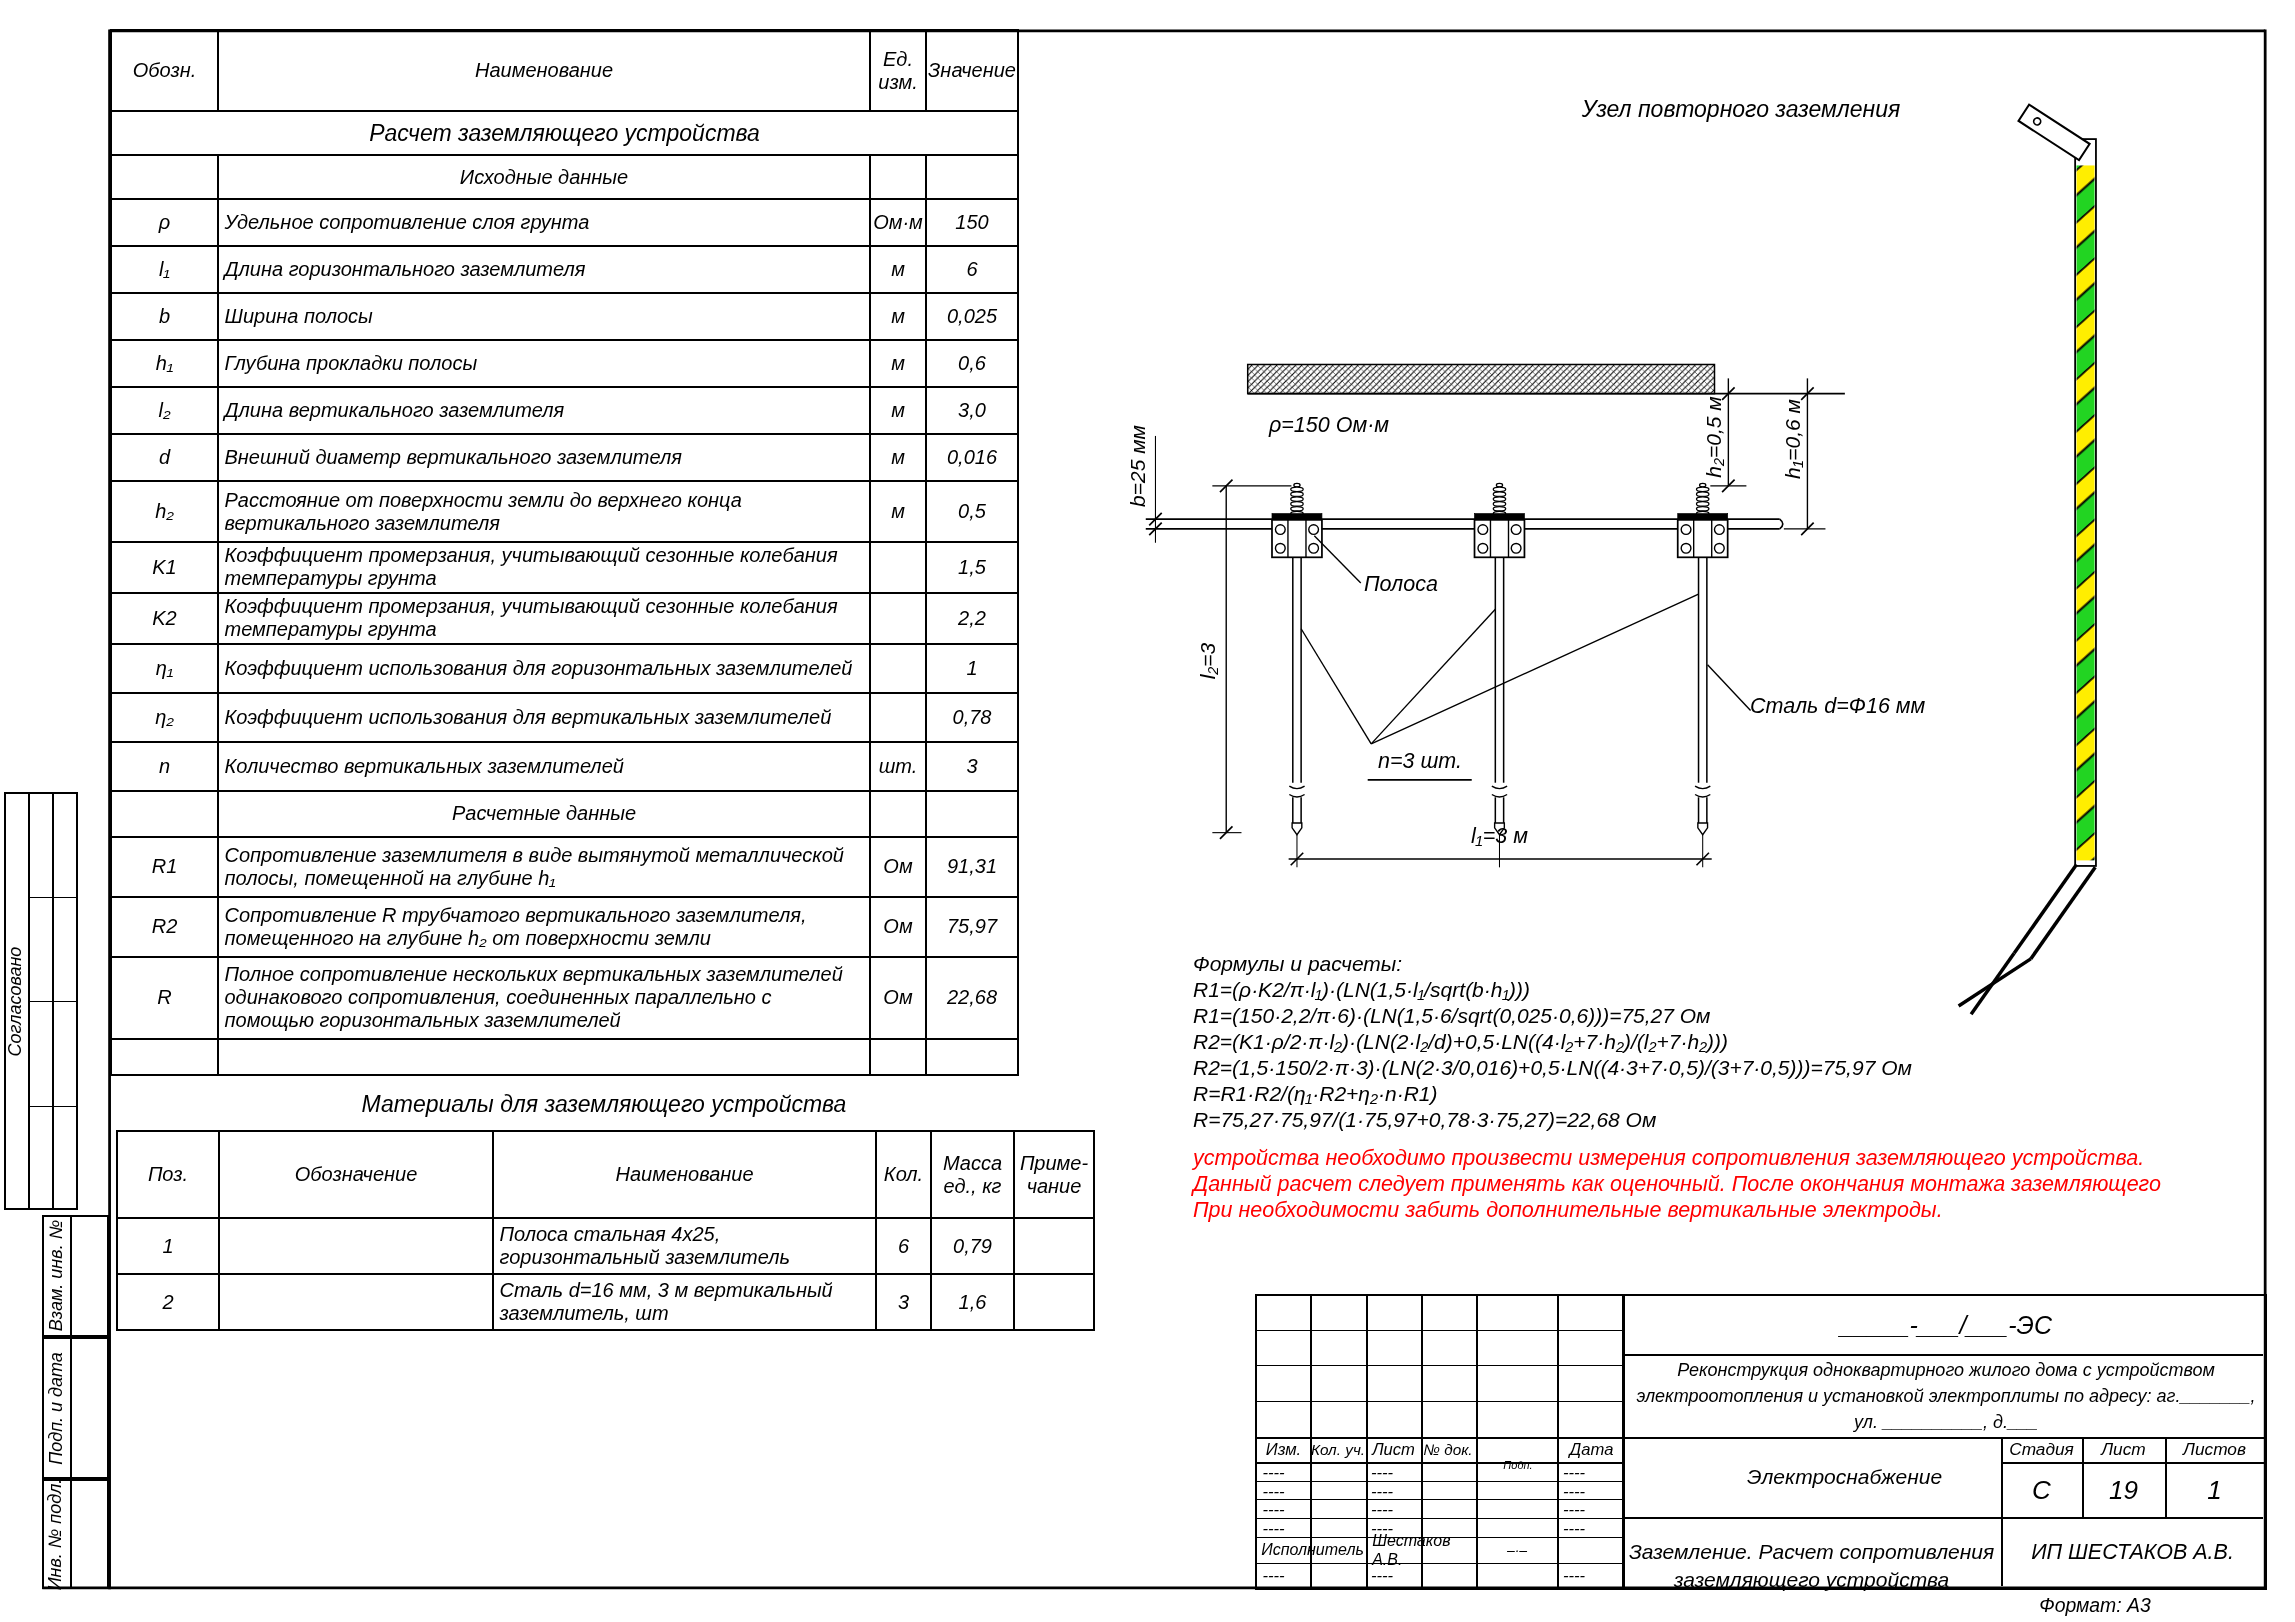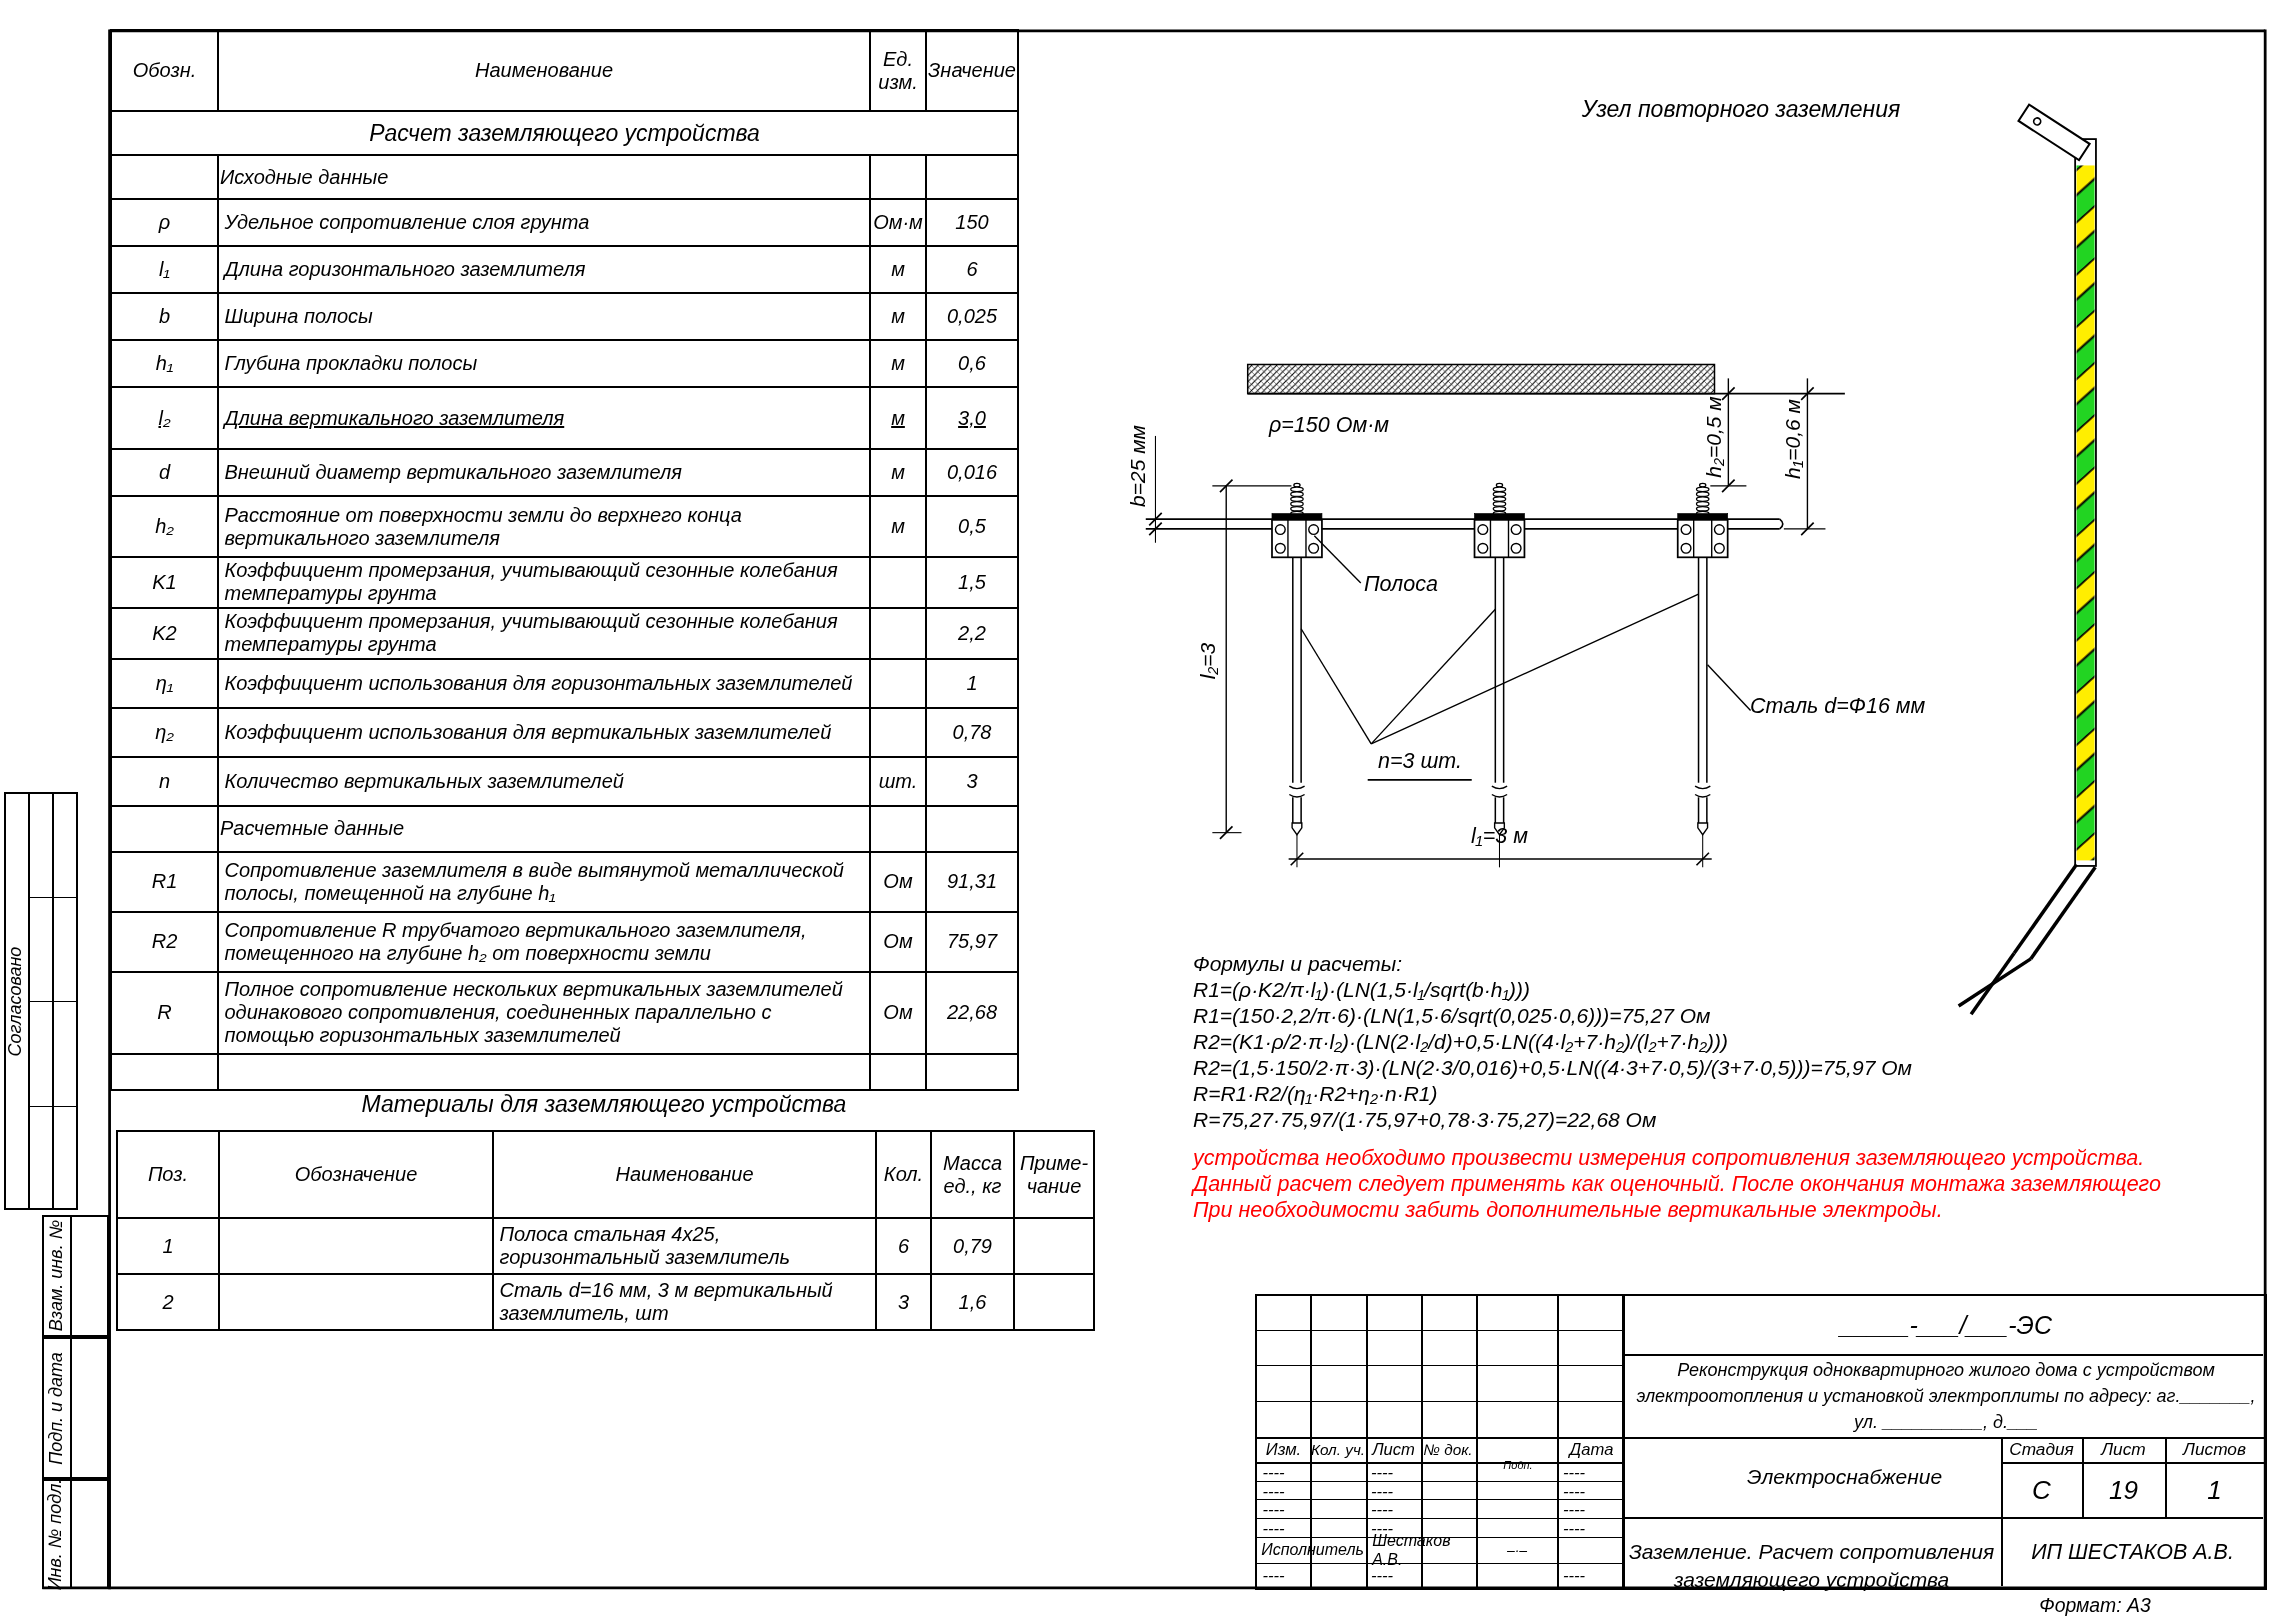--- a/index.html
+++ b/index.html
@@ -11,21 +11,21 @@
   
   table{border-collapse:collapse;table-layout:fixed;}
   .dtable{position:absolute;border:2.8px solid #000;}
   .dtable td,.dtable th{border:2.1px solid #000;vertical-align:middle;font-weight:normal;
       font-style:italic;font-size:20px;overflow:hidden;}
   .dtable .ttl{font-size:23px;text-align:center;}
   .dtable thead tr{border-bottom:2.8px solid #000;}
   .nm{text-align:left;padding:1.4px 5.5px;line-height:23px;}
   .cc{text-align:center;}
   .un{font-size:19px;}
-  .sec{text-align:left;font-size:21px;}
+  .sec{text-align:center;font-size:21px;}
   
   .tb{position:absolute;left:1255px;top:1294px;width:1012px;height:296px;
       border:2.8px solid #000;box-sizing:border-box;}
   .tb .cell{position:absolute;display:flex;align-items:center;justify-content:center;
       font-size:18px;line-height:1.15;}
   .tb .lft{justify-content:flex-start;padding-left:4.2px;}
   .dash{position:absolute;font-size:16.6px;display:flex;align-items:center;}
   
   .mbox{position:absolute;border:2.1px solid #000;box-sizing:border-box;}
   .rot{position:absolute;transform:rotate(-90deg);display:flex;align-items:center;
@@ -254,21 +254,21 @@
           <td class="nm">Ширина полосы</td>
           <td class="cc un">м</td>
           <td class="cc">0,025</td>
         </tr>
         <tr style="height: 47px;">
           <td class="cc">h₁</td>
           <td class="nm">Глубина прокладки полосы</td>
           <td class="cc un">м</td>
           <td class="cc">0,6</td>
         </tr>
-        <tr style="height: 62px; text-decoration: underline;">
+        <tr style="height: 47px;">
           <td class="cc">l₂</td>
           <td class="nm">Длина вертикального заземлителя</td>
           <td class="cc un">м</td>
           <td class="cc">3,0</td>
         </tr>
         <tr style="height: 47px;">
           <td class="cc">d</td>
           <td class="nm">Внешний диаметр вертикального заземлителя</td>
           <td class="cc un">м</td>
           <td class="cc">0,016</td>

